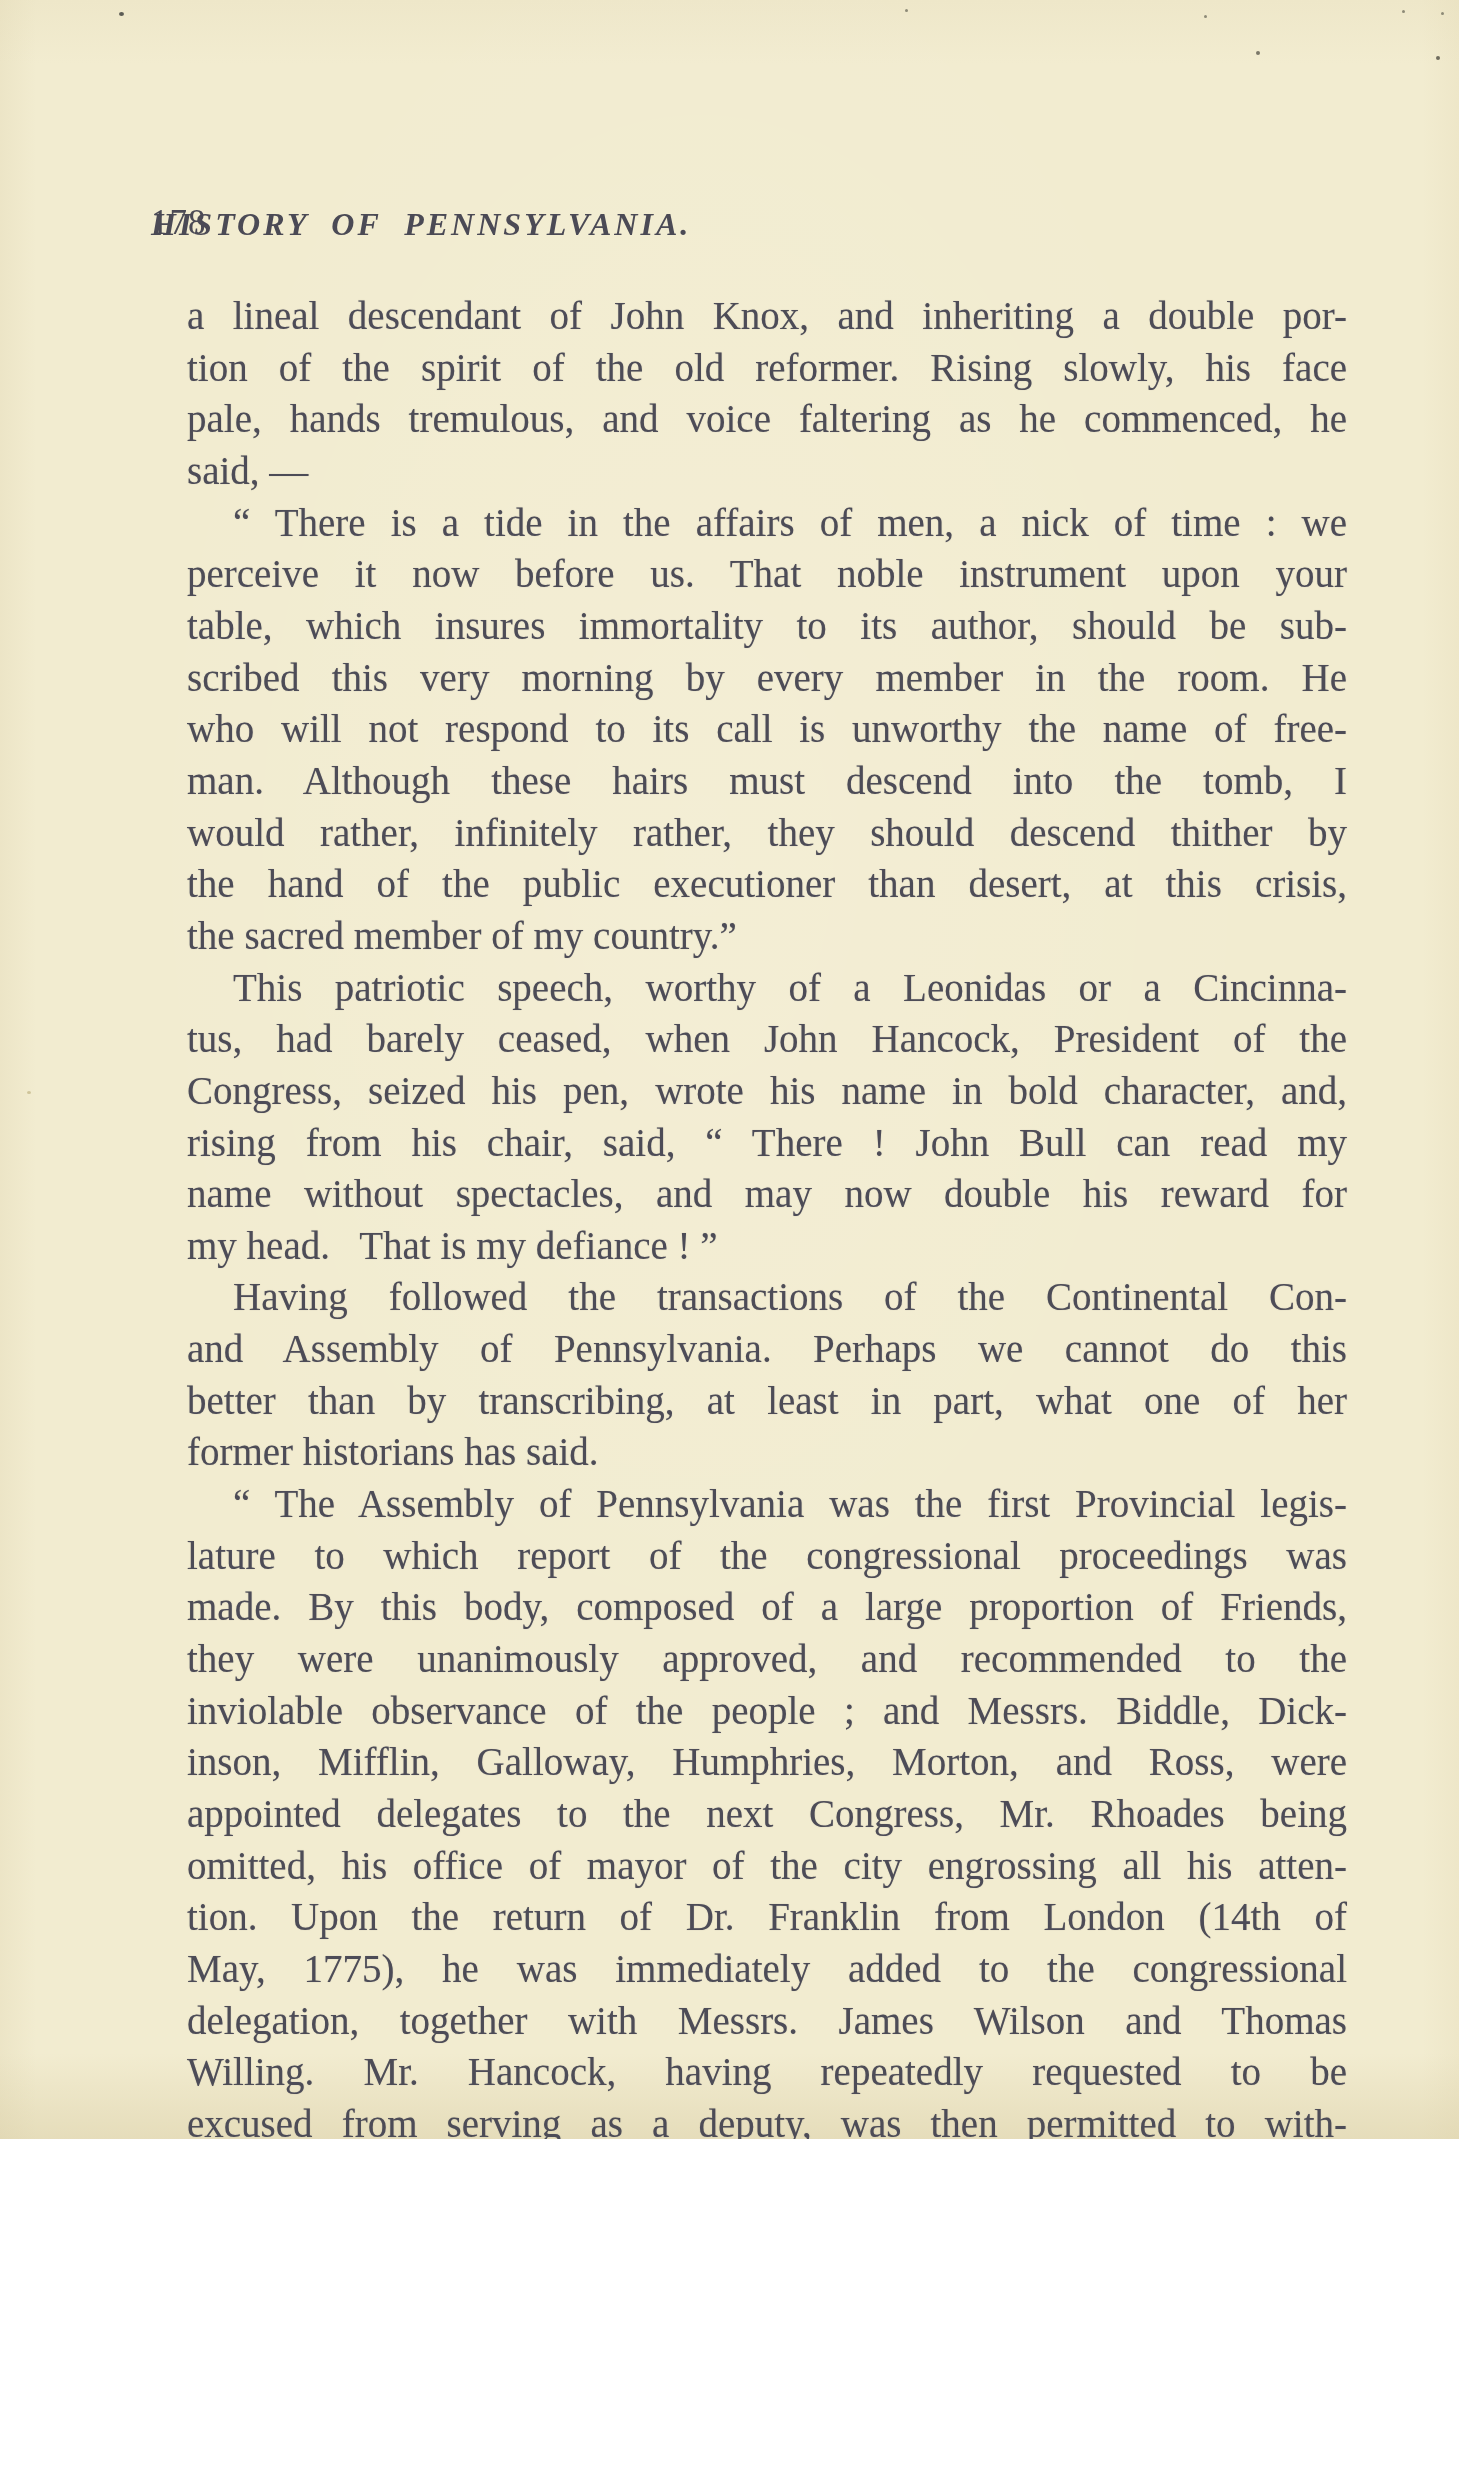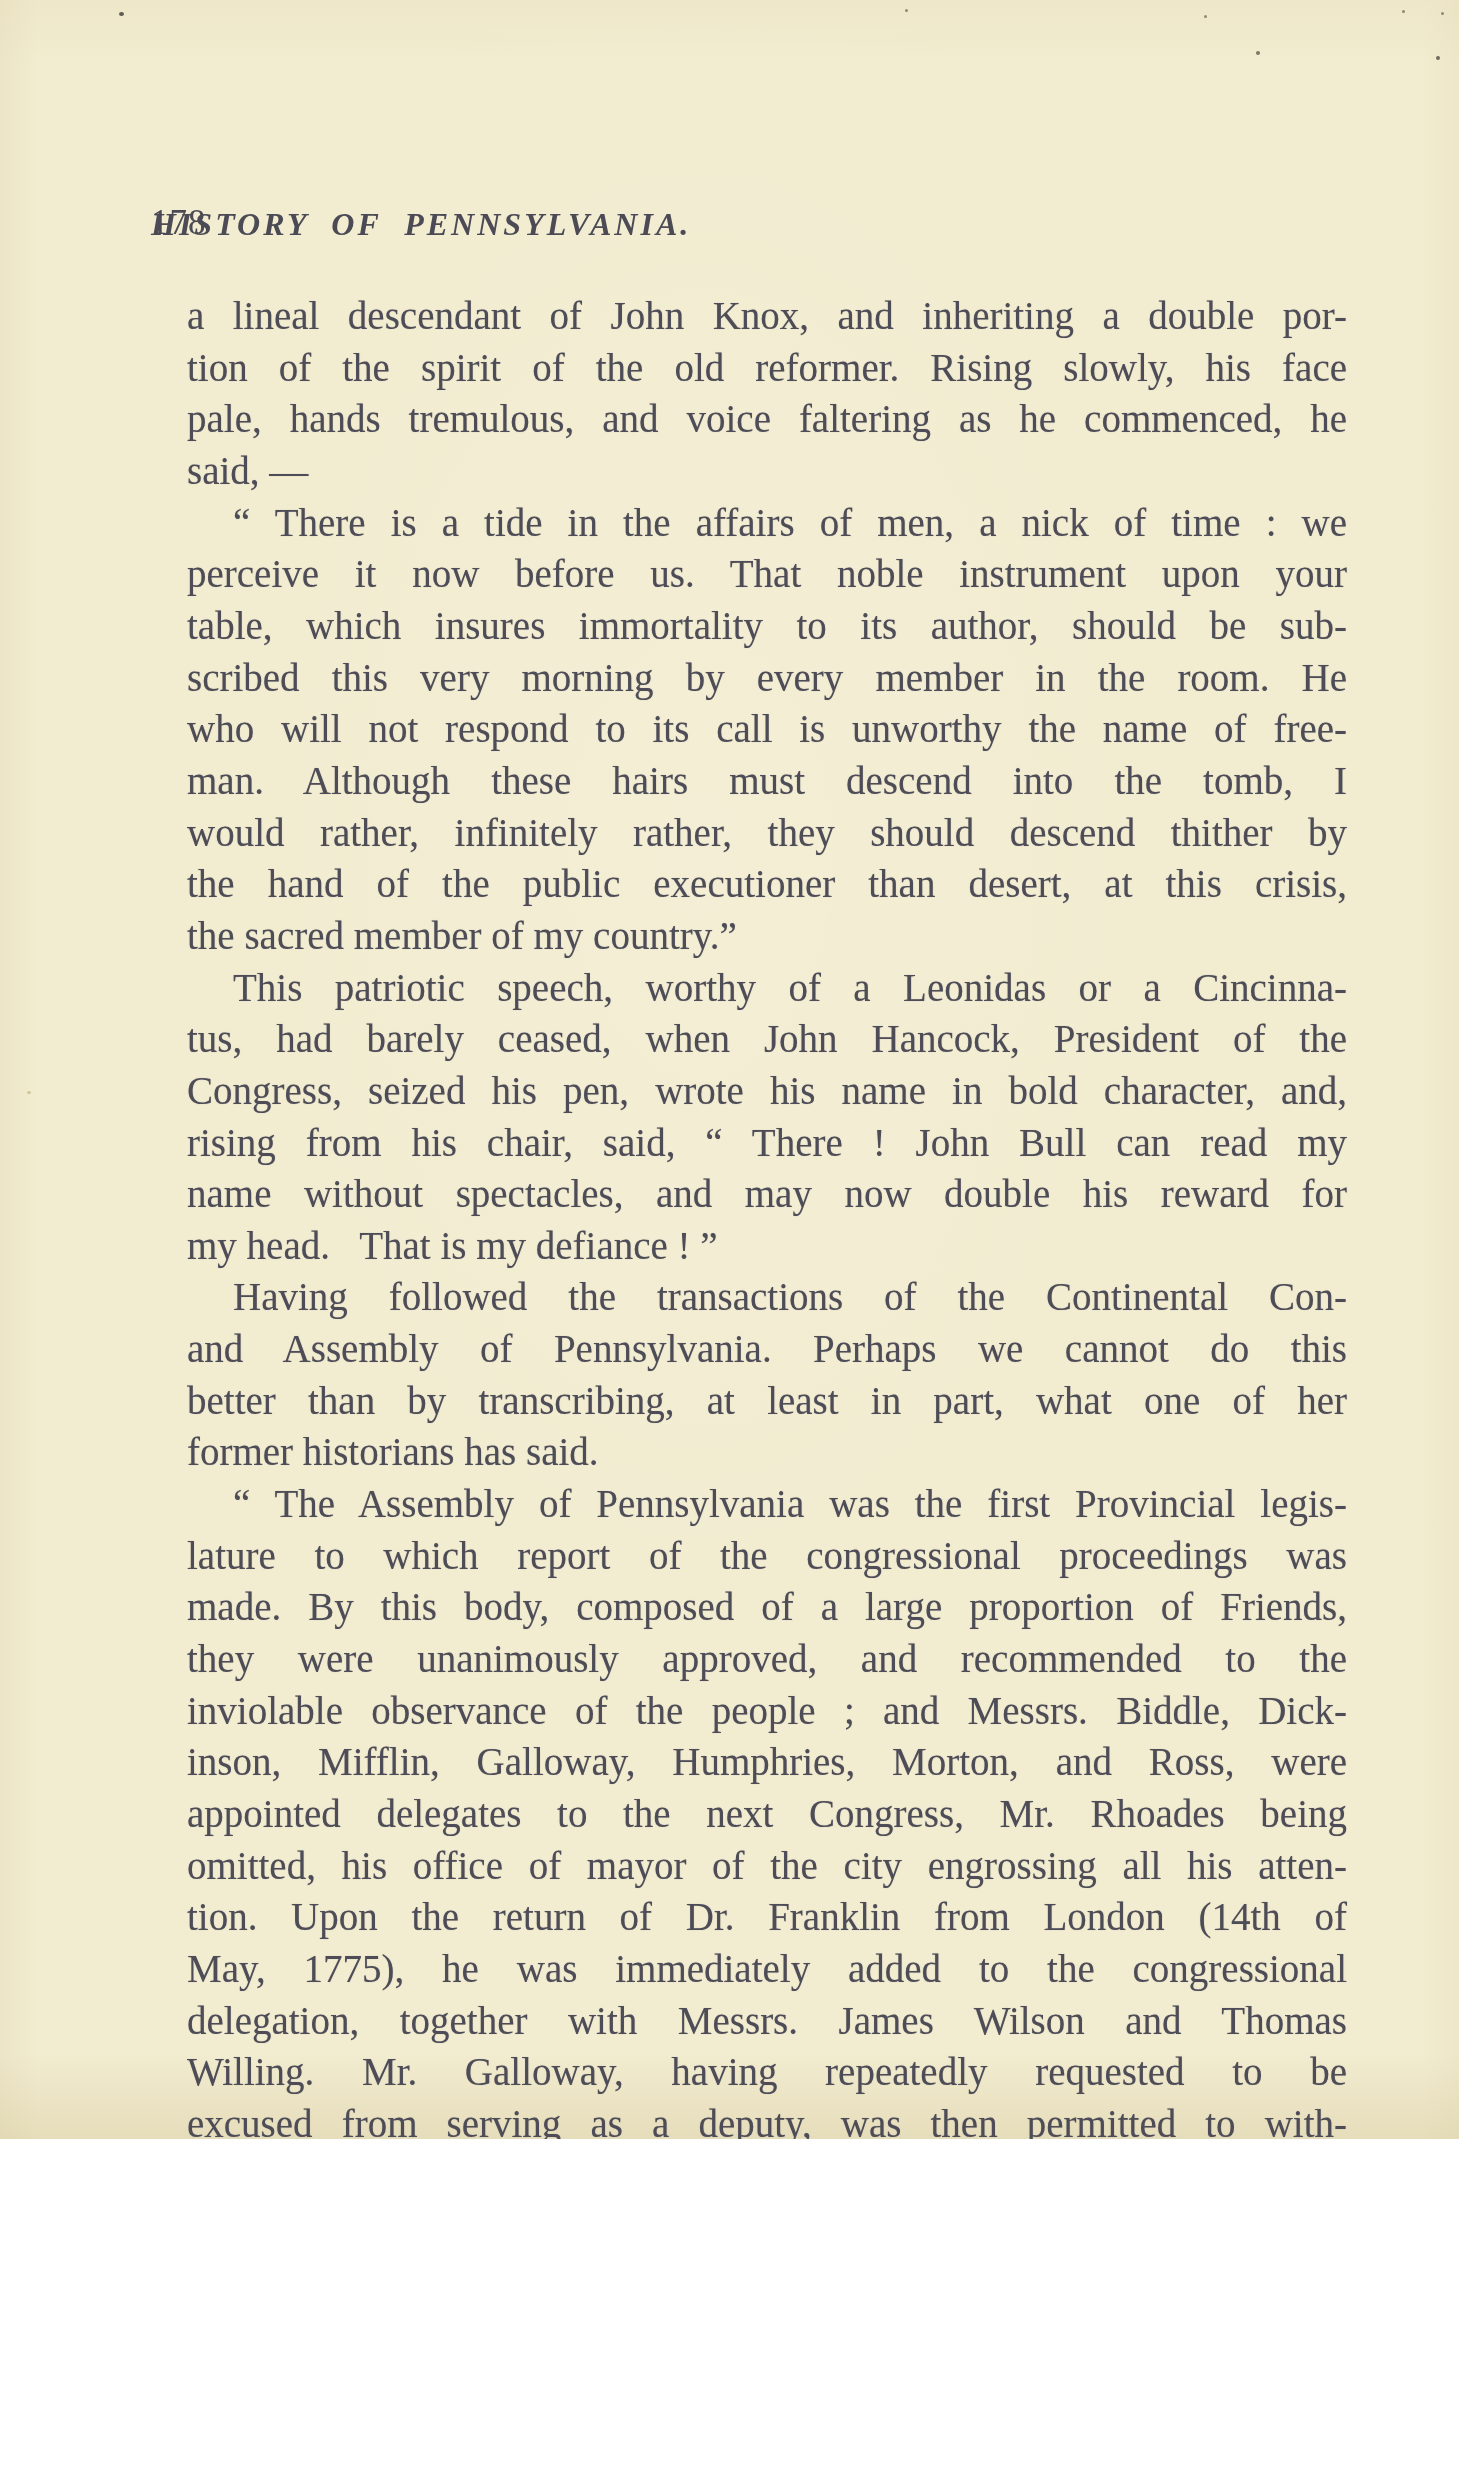--- a/index.html
+++ b/index.html
@@ -86,21 +86,21 @@
     <div class="ln">lature to which report of the congressional proceedings was</div>
     <div class="ln">made. By this body, composed of a large proportion of Friends,</div>
     <div class="ln">they were unanimously approved, and recommended to the</div>
     <div class="ln">inviolable observance of the people ; and Messrs. Biddle, Dick-</div>
     <div class="ln">inson, Mifflin, Galloway, Humphries, Morton, and Ross, were</div>
     <div class="ln">appointed delegates to the next Congress, Mr. Rhoades being</div>
     <div class="ln">omitted, his office of mayor of the city engrossing all his atten-</div>
     <div class="ln">tion. Upon the return of Dr. Franklin from London (14th of</div>
     <div class="ln">May, 1775), he was immediately added to the congressional</div>
     <div class="ln">delegation, together with Messrs. James Wilson and Thomas</div>
-    <div class="ln">Willing. Mr. Galloway, having repeatedly requested to be</div>
+    <div class="ln">Willing. Mr. Hancock, having repeatedly requested to be</div>
     <div class="ln">excused from serving as a deputy, was then permitted to with-</div>
 
   </div>
 
   <div class="speck" style="left:119px;top:12px;width:5px;height:4px;background:#5c5c55;"></div>
   <div class="speck" style="left:905px;top:9px;width:3px;height:3px;background:#8d8a77;"></div>
   <div class="speck" style="left:1204px;top:15px;width:3px;height:3px;background:#8d8a77;"></div>
   <div class="speck" style="left:1256px;top:51px;width:4px;height:4px;background:#7b7868;"></div>
   <div class="speck" style="left:1402px;top:10px;width:3px;height:3px;background:#8d8a77;"></div>
   <div class="speck" style="left:1441px;top:12px;width:3px;height:3px;background:#8d8a77;"></div>

